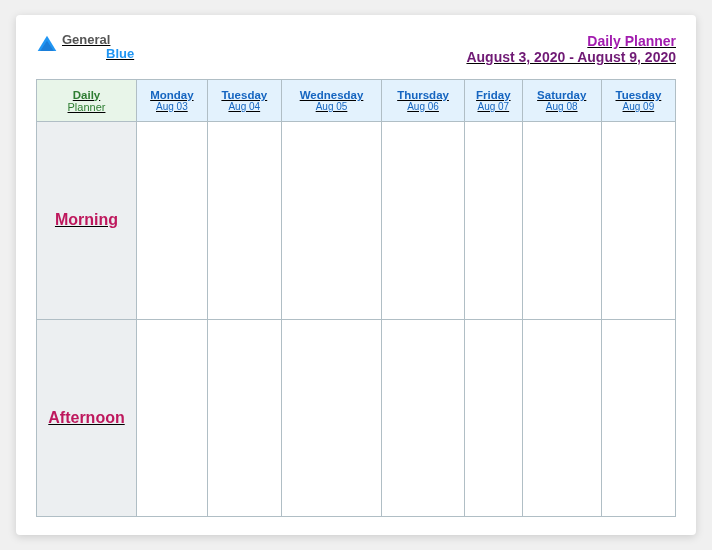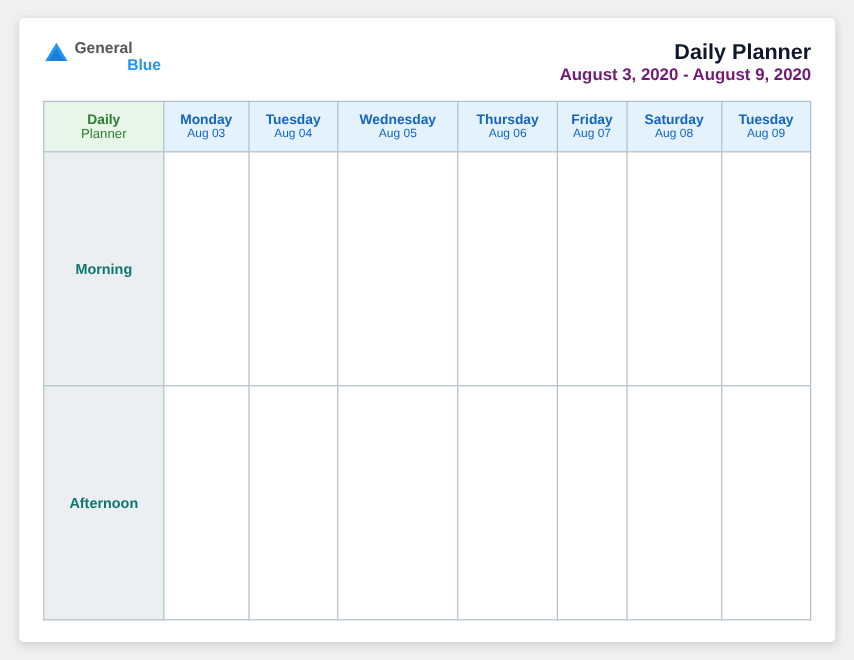--- a/index.html
+++ b/index.html
@@ -20,20 +20,21 @@
 
     .page {
       background: white;
       width: 680px;
       height: 520px;
       padding: 18px 20px 18px 20px;
       border-radius: 4px;
       box-shadow: 0 2px 8px rgba(0,0,0,0.15);
       display: flex;
       flex-direction: column;
+      text-decoration: underline;
     }
 
     .header {
       display: flex;
       justify-content: space-between;
       align-items: flex-start;
       margin-bottom: 14px;
     }
 
     .logo {
@@ -65,23 +66,23 @@
       width: 22px;
       height: 22px;
       margin-top: -4px;
     }
 
     .title-block {
       text-align: right;
     }
 
     .title-main {
-      font-size: 18px;
-      font-weight: 700;
-      color: #0f172a;
+      font-size: 14px;
+      font-weight: 700;
+      color: #a21caf;
     }
 
     .title-dates {
       font-size: 14px;
       font-weight: 600;
       color: #701a75;
     }
 
     .calendar-table {
       width: 100%;
@@ -113,22 +114,22 @@
       font-weight: 700;
     }
 
     .calendar-table tbody td {
       height: 110px;
       background: white;
     }
 
     .calendar-table tbody td.row-label {
       background-color: #eceff1;
-      color: #0f766e;
-      font-size: 12px;
+      color: #be185d;
+      font-size: 16px;
       font-weight: 700;
       width: 100px;
     }
 
     .day-name {
       font-size: 11.5px;
       font-weight: 700;
       color: #1565c0;
     }
 

